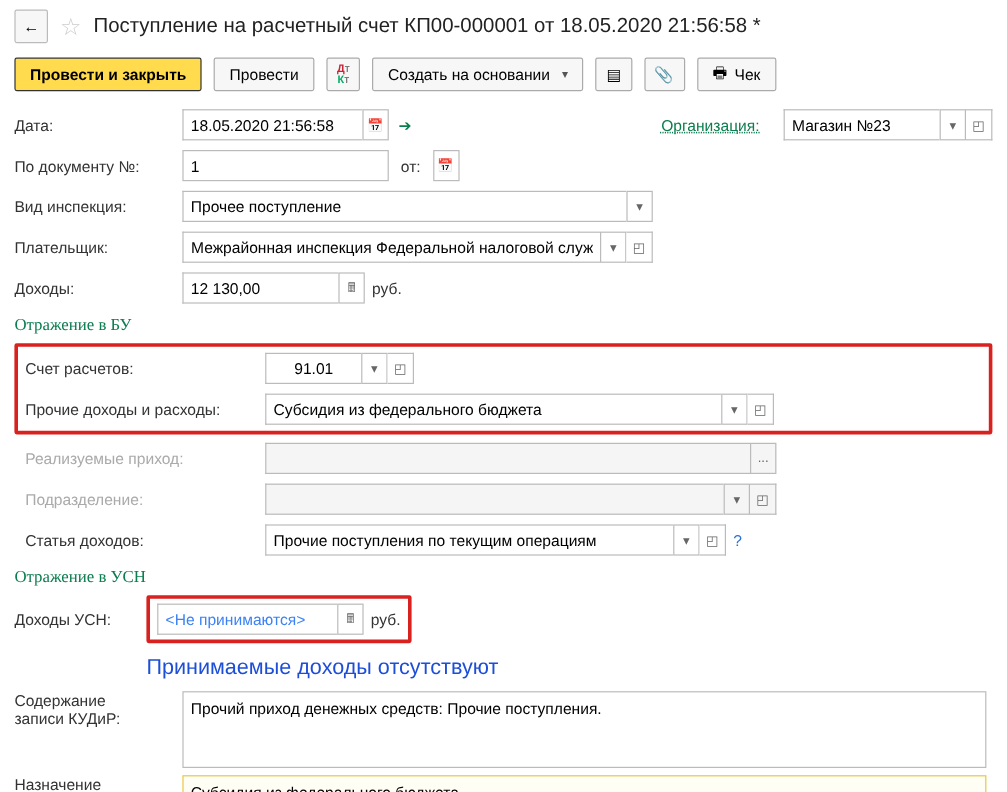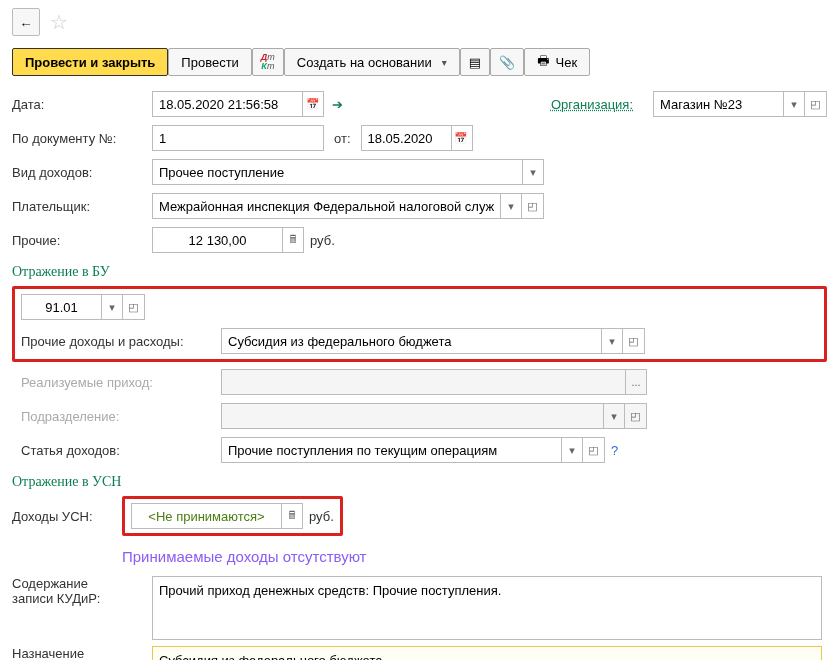--- a/index.html
+++ b/index.html
@@ -30,20 +30,21 @@
     border-radius: 2px;
   }
   .star { color: #ccc; font-size: 20px; }
   .title {
     font-size: 17px;
     font-weight: 400;
     color: #222;
   }
   .toolbar {
     display: flex;
+    gap: 10px;
     align-items: center;
     margin-bottom: 14px;
   }
   .btn {
     height: 28px;
     padding: 0 12px;
     border: 1px solid #aaa;
     background: #f7f7f7;
     cursor: pointer;
     border-radius: 2px;
@@ -106,21 +107,21 @@
     color: #666;
   }
   .input-group .addon + .addon { border-left: none; }
   .section-header {
     color: #0b7d4f;
     font-size: 14px;
     margin: 10px 0 6px 0;
     font-family: Liberation Serif, serif;
   }
   .unit { margin-left: 6px; color: #333; }
-  .text-right { text-align: center; }
+  .text-right { text-align: left; }
   .highlight-red {
     border: 3px solid #d9221f;
     padding: 4px 6px;
     border-radius: 2px;
   }
   .textarea {
     border: 1px solid #bbb;
     padding: 6px;
     font-size: 13px;
     font-family: inherit;
@@ -134,56 +135,57 @@
     resize: none;
     background: #fffef5;
   }
   .link-green {
     color: #0b7d4f;
     text-decoration: underline dotted;
     cursor: pointer;
     font-size: 13px;
   }
   .link-note {
-    color: #8b5cf6;
-    cursor: pointer;
-    font-size: 15px;
+    color: #1d4ed8;
+    cursor: pointer;
+    font-size: 18px;
   }
   .help-link {
     color: #2a6fd6;
     margin-left: 6px;
     cursor: pointer;
   }
   .row-right {
     margin-left: auto;
     display: flex;
     align-items: center;
     gap: 20px;
   }
   .placeholder-text {
-    color: #4d7c0f;
+    color: #3b82f6;
   }
   .dtkt { font-size: 9px; line-height:1; }
   .dtkt .dt{ color:#c23; font-weight:bold;}
   .dtkt .kt{ color:#0a6; font-weight:bold;}
 </style>
 </head>
 <body>
 
 <div class="title-row">
   <button class="btn-icon">
     <span>←</span>
   </button>
   <span class="star">☆</span>
+  <span class="title">Поступление на расчетный счет КП00-000001 от 18.05.2020 21:56:58 *</span>
 </div>
 
 <div class="toolbar">
   <button class="btn btn-primary">Провести и закрыть</button>
   <button class="btn">Провести</button>
-  <button class="btn" style="padding:0 8px;font-style:italic;">
+  <button class="btn" style="padding:0 8px;">
     <span class="dtkt"><span class="dt">Д</span><span style="color:#555;">т</span><br><span class="kt">К</span><span style="color:#555;">т</span></span>
   </button>
   <button class="btn btn-dropdown">Создать на основании</button>
   <button class="btn" style="padding:0 8px;">
     <span>▤</span>
   </button>
   <button class="btn" style="padding:0 8px;">
     <span>📎</span>
   </button>
   <button class="btn">
@@ -208,55 +210,55 @@
       <span class="addon">◰</span>
     </span>
   </span>
 </div>
 
 <div class="form-row">
   <span class="label">По документу №:</span>
   <input class="input" style="width: 172px;" value="1">
   <span style="margin:0 10px;text-align:right;">от:</span>
   <span class="input-group">
-    <input class="input" style="width: 90px;" value="18.05.2020">
     <span class="addon">📅</span>
   </span>
 </div>
 
 <div class="form-row">
-  <span class="label">Вид доходов:</span>
+  <span class="label">Вид инспекция:</span>
   <span class="input-group">
     <input class="input" style="width: 370px;" value="Прочее поступление">
     <span class="addon">▾</span>
   </span>
 </div>
 
 <div class="form-row">
   <span class="label">Плательщик:</span>
   <span class="input-group">
     <input class="input" style="width: 348px;" value="Межрайонная инспекция Федеральной налоговой службы">
     <span class="addon">▾</span>
     <span class="addon">◰</span>
   </span>
 </div>
 
 <div class="form-row">
-  <span class="label">Прочие:</span>
+  <span class="label">Доходы:</span>
   <span class="input-group">
     <input class="input text-right" style="width: 130px;" value="12 130,00">
     <span class="addon">🖩</span>
   </span>
   <span class="unit">руб.</span>
 </div>
 
 <div class="section-header">Отражение в БУ</div>
 
 <div class="highlight-red" style="margin-bottom:6px;">
   <div class="form-row" style="margin-bottom:6px;">
+    <span class="label-wide">Счет расчетов:</span>
     <span class="input-group">
       <input class="input" style="width: 80px; text-align: center;" value="91.01">
       <span class="addon">▾</span>
       <span class="addon">◰</span>
     </span>
   </div>
   <div class="form-row" style="margin-bottom:0;">
     <span class="label-wide">Прочие доходы и расходы:</span>
     <span class="input-group">
       <input class="input" style="width: 380px;" value="Субсидия из федерального бюджета">

